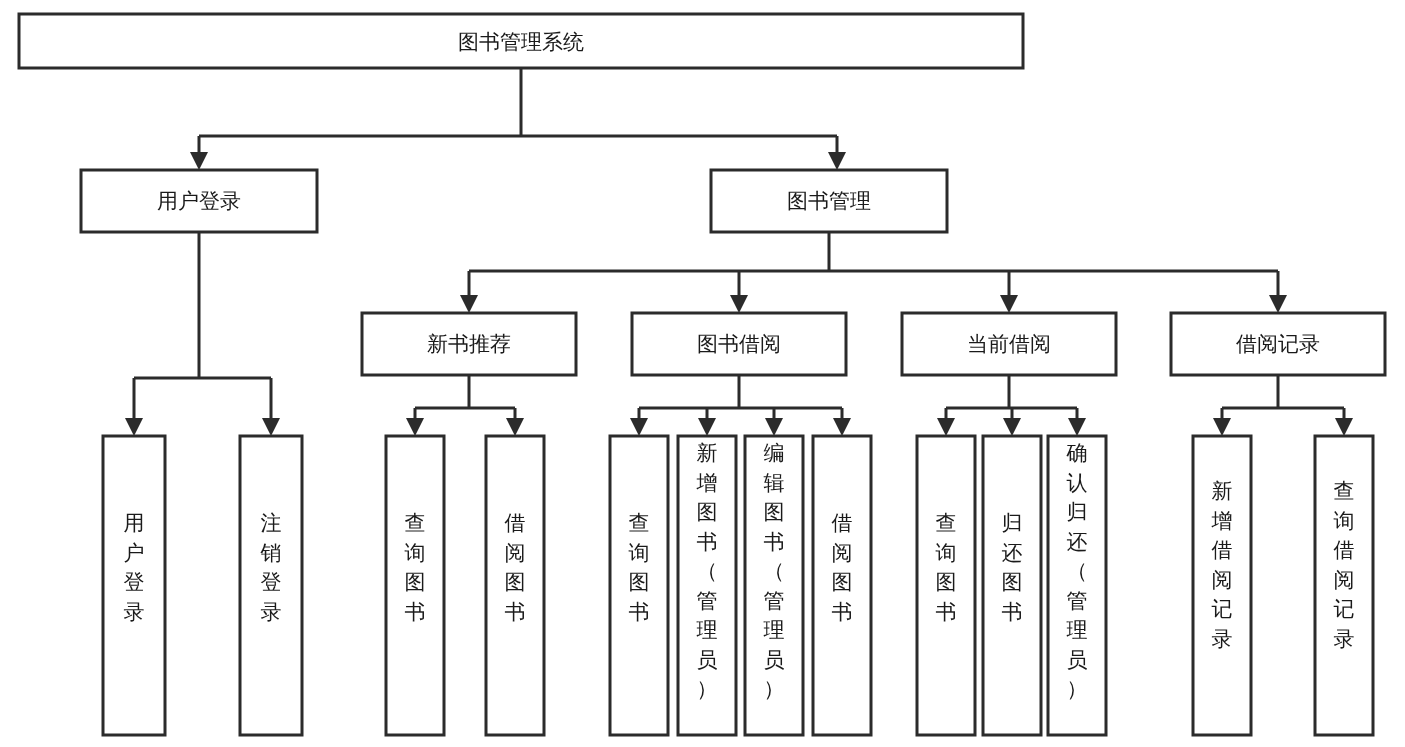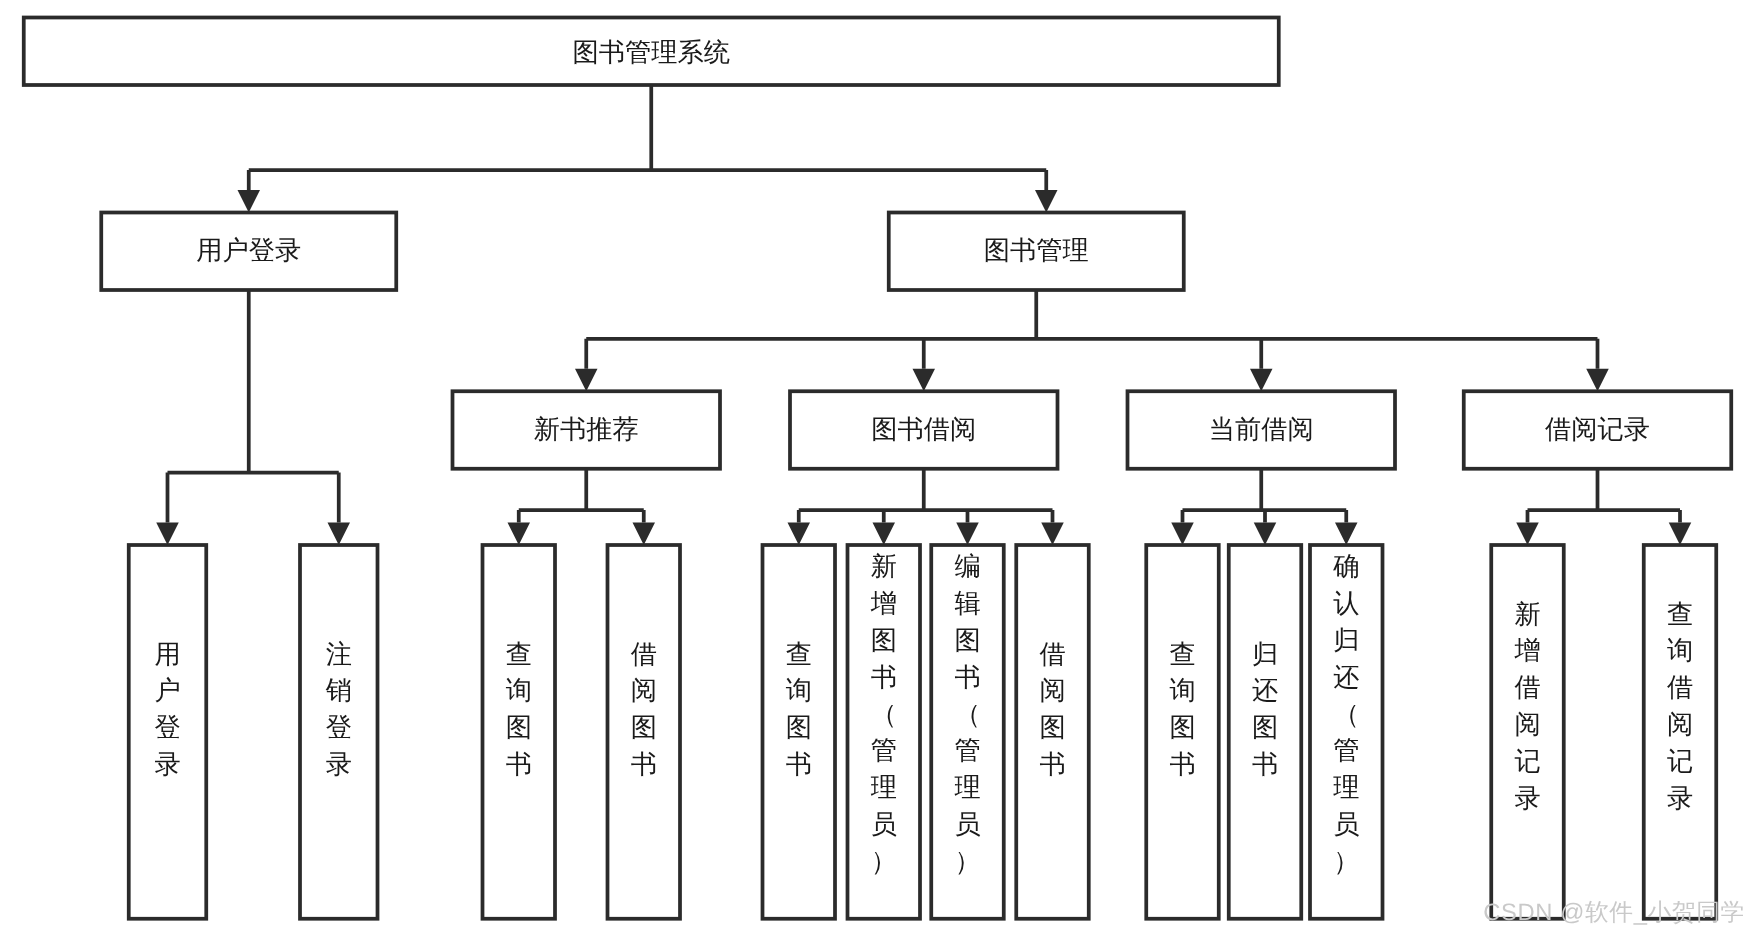--- a/index.html
+++ b/index.html
@@ -199,14 +199,13 @@
       <text class="node-label-vertical" x="1222" y="498"><tspan x="1222" y="498">新</tspan><tspan x="1222" y="527.5">增</tspan><tspan x="1222" y="557">借</tspan><tspan x="1222" y="586.5">阅</tspan><tspan x="1222" y="616">记</tspan><tspan x="1222" y="645.5">录</tspan></text>
     </g>
 
     <g>
       <rect class="node-rect" x="1315" y="436" width="58" height="299"></rect>
       <text class="node-label-vertical" x="1344" y="498"><tspan x="1344" y="498">查</tspan><tspan x="1344" y="527.5">询</tspan><tspan x="1344" y="557">借</tspan><tspan x="1344" y="586.5">阅</tspan><tspan x="1344" y="616">记</tspan><tspan x="1344" y="645.5">录</tspan></text>
     </g>
 
   </svg>
 
-  <div class="watermark">CSDN @软件_小贺同学</div>
 </div>
 
 </body></html>

